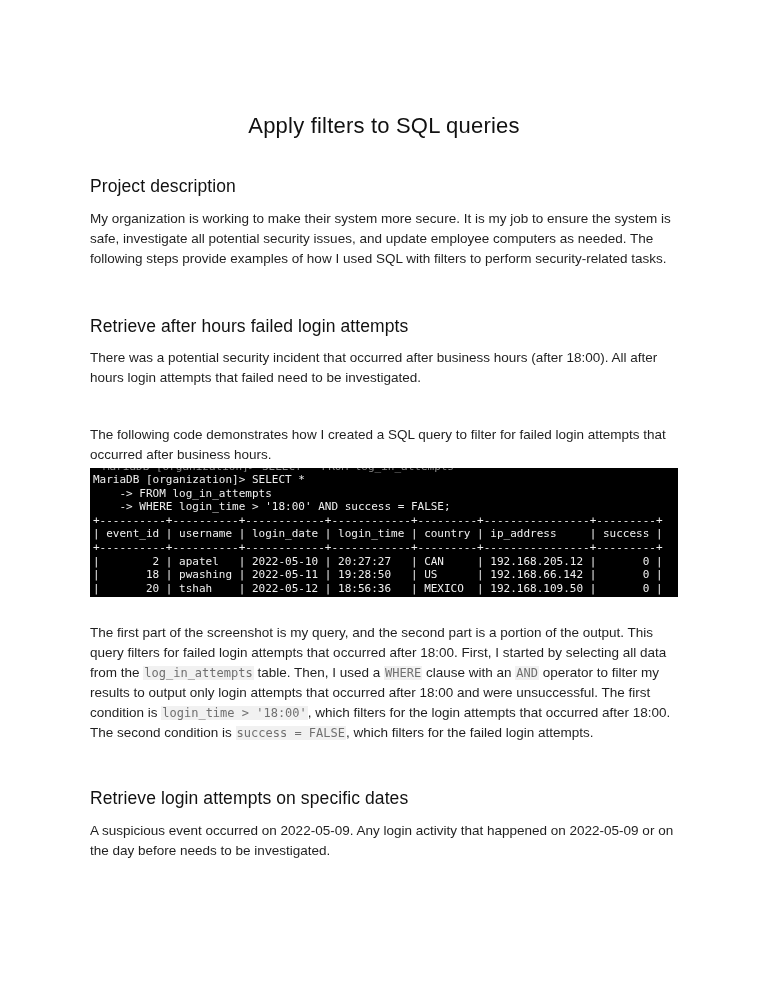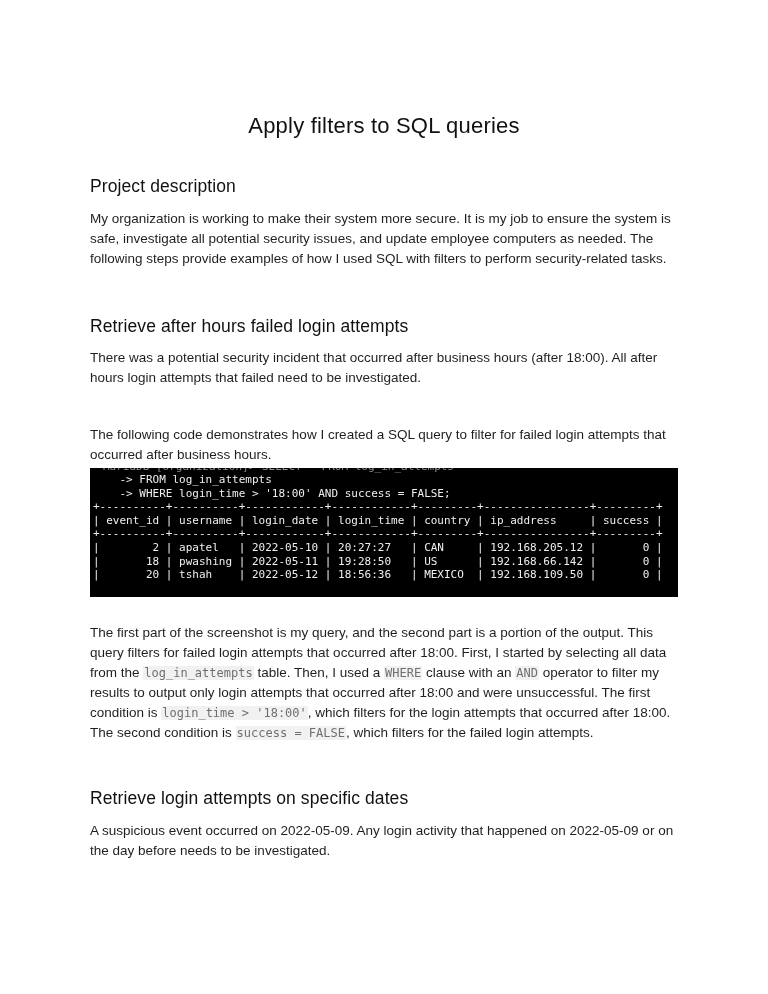--- a/index.html
+++ b/index.html
@@ -66,20 +66,21 @@
 
   <div class="content para p2">There was a potential security incident that occurred after business hours (after 18:00). All after hours login attempts that failed need to be investigated.</div>
 
   <div class="content para p3">The following code demonstrates how I created a SQL query to filter for failed login attempts that occurred after business hours.</div>
 
   <div class="terminal">
     <div class="term-cropped">
       <span>MariaDB [organization]&gt; SELECT * FROM log_in_attempts</span>
     </div>
     <div>
+        <div class="term-line">MariaDB [organization]&gt; SELECT *</div>
         <div class="term-line">    -&gt; FROM log_in_attempts</div>
         <div class="term-line">    -&gt; WHERE login_time &gt; '18:00' AND success = FALSE;</div>
         <div class="term-line">+----------+----------+------------+------------+---------+----------------+---------+</div>
         <div class="term-line">| event_id | username | login_date | login_time | country | ip_address     | success |</div>
         <div class="term-line">+----------+----------+------------+------------+---------+----------------+---------+</div>
         <div class="term-line">|        2 | apatel   | 2022-05-10 | 20:27:27   | CAN     | 192.168.205.12 |       0 |</div>
         <div class="term-line">|       18 | pwashing | 2022-05-11 | 19:28:50   | US      | 192.168.66.142 |       0 |</div>
         <div class="term-line">|       20 | tshah    | 2022-05-12 | 18:56:36   | MEXICO  | 192.168.109.50 |       0 |</div>
       </div>
   </div>

